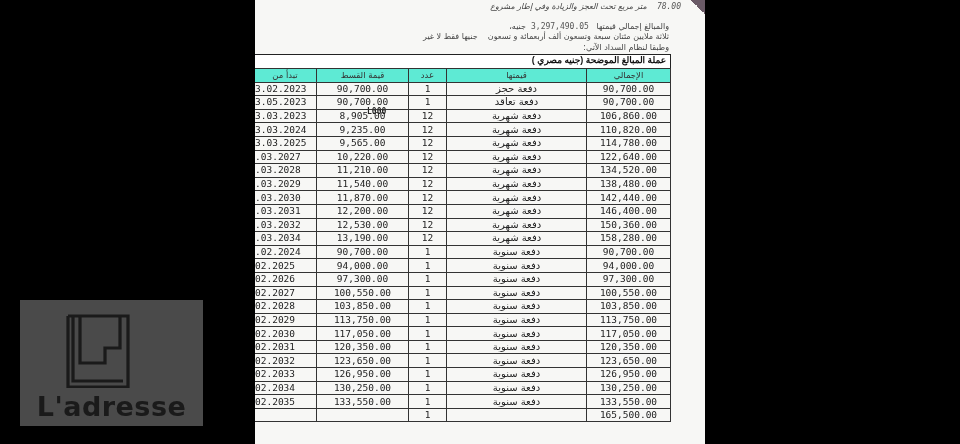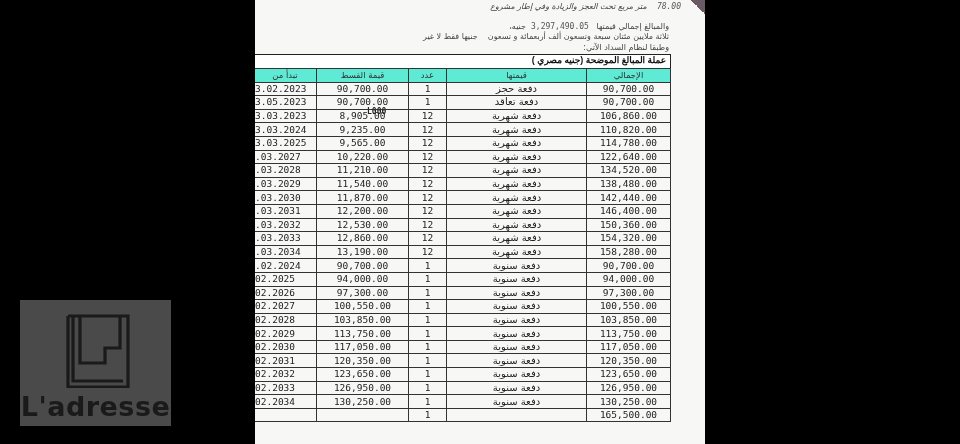--- a/index.html
+++ b/index.html
@@ -1,17 +1,17 @@
 <!DOCTYPE html>
 <html><head>
 <meta charset="utf-8">
 <style>
   html, body { margin:0; padding:0; }
   body { width:960px; height:444px; background:#000; position:relative; overflow:hidden; font-family:"DejaVu Sans Mono", monospace; }
-  .logo-box { position:absolute; left:20px; top:300px; width:151px; height:126px; background:#4a4a4a; }
+  .logo-box { position:absolute; left:20px; top:300px; width:151px; height:126px; background:#4a4a4a;padding-left:32px; }
   .logo-mark { position:absolute; left:45px; top:13px; width:66px; height:75px; }
   .logo-text { position:absolute; left:0; right:0; bottom:4px; text-align:center; font-family:"DejaVu Sans", sans-serif; font-weight:bold; font-size:27px; color:#1a1a1a; letter-spacing:0.5px; }
   .paper { position:absolute; left:255px; top:0; width:450px; height:444px; background:#f7f7f5; overflow:hidden; }
   .fold { position:absolute; right:0; top:0; width:14px; height:14px; background:linear-gradient(225deg,#6a5a66 50%, transparent 50%); }
   .hdr-line { position:absolute; font-size:8px; color:#444; white-space:nowrap; direction:rtl; font-family:"DejaVu Sans", sans-serif; }
   .hdr-num { font-family:"DejaVu Sans Mono", monospace; color:#555; }
   .table-title { position:absolute; left:0; top:54px; width:415px; height:13px; border:1px solid #222; border-left:none; background:#fff; }
   .tt-code { position:absolute; top:16px; font-size:8px; font-weight:bold; color:#222; }
   .tt-text { position:absolute; right:4px; top:0; font-size:9px; font-family:Liberation Sans, sans-serif; direction:rtl; color:#111; font-weight:bold; }
   table { position:absolute; left:-2px; top:68px; border-collapse:collapse; table-layout:fixed; }
@@ -149,27 +149,20 @@
           <td>146,400.00</td>
         </tr>
         <tr>
           <td class="date">.03.2032</td>
           <td>12,530.00</td>
           <td>12</td>
           <td class="desc">دفعة شهرية</td>
           <td>150,360.00</td>
         </tr>
         <tr>
-          <td class="date">.03.2033</td>
-          <td>12,860.00</td>
-          <td>12</td>
-          <td class="desc">دفعة شهرية</td>
-          <td>154,320.00</td>
-        </tr>
-        <tr>
           <td class="date">.03.2034</td>
           <td>13,190.00</td>
           <td>12</td>
           <td class="desc">دفعة شهرية</td>
           <td>158,280.00</td>
         </tr>
         <tr>
           <td class="date">.02.2024</td>
           <td>90,700.00</td>
           <td>1</td>
@@ -238,20 +231,27 @@
           <td>1</td>
           <td class="desc">دفعة سنوية</td>
           <td>126,950.00</td>
         </tr>
         <tr>
           <td class="date">02.2034</td>
           <td>130,250.00</td>
           <td>1</td>
           <td class="desc">دفعة سنوية</td>
           <td>130,250.00</td>
+        </tr>
+        <tr>
+          <td class="date">02.2035</td>
+          <td>133,550.00</td>
+          <td>1</td>
+          <td class="desc">دفعة سنوية</td>
+          <td>133,550.00</td>
         </tr>
         <tr>
           <td class="date"></td>
           <td></td>
           <td>1</td>
           <td class="desc"></td>
           <td>165,500.00</td>
         </tr>
       </tbody>
   </table>

